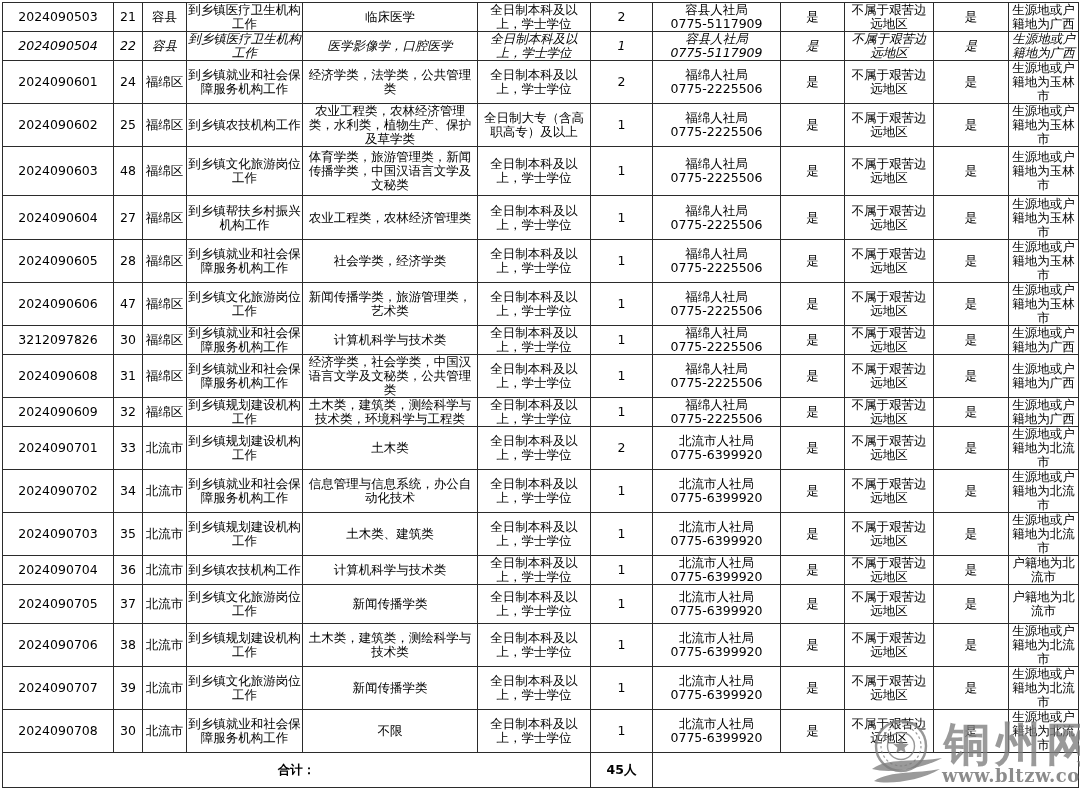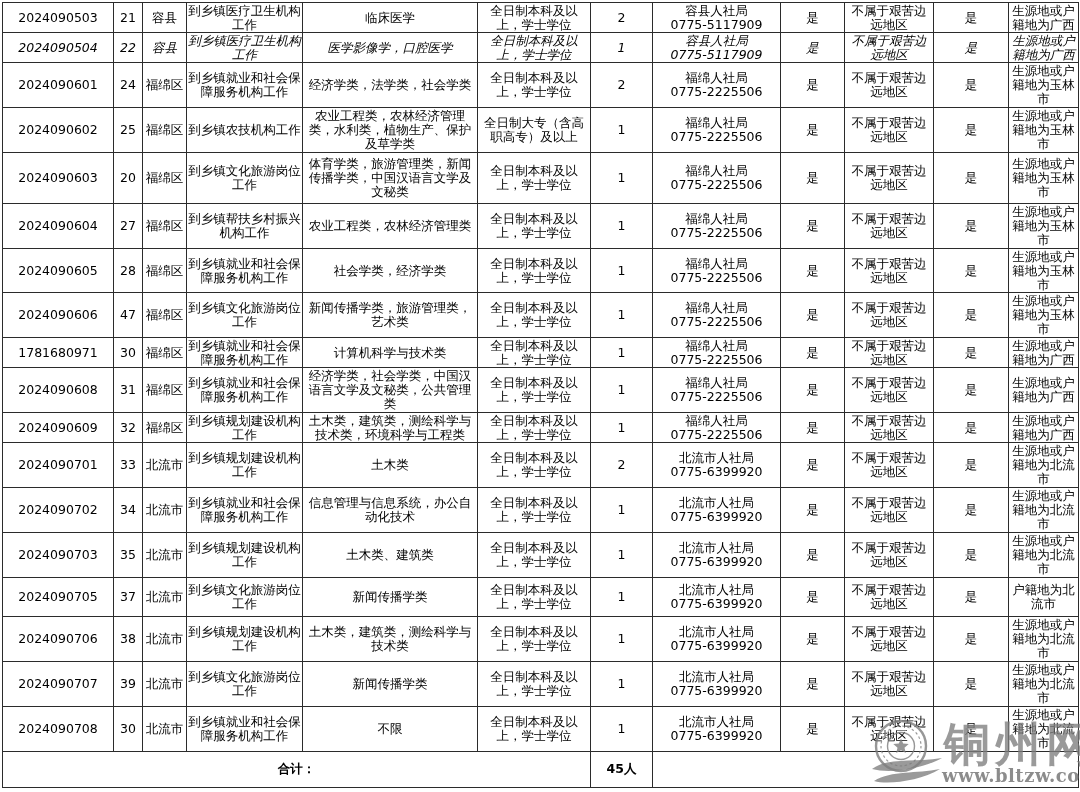--- a/index.html
+++ b/index.html
@@ -103,21 +103,21 @@
           <td>是</td>
           <td>不属于艰苦边远地区</td>
           <td>是</td>
           <td>生源地或户籍地为广西</td>
         </tr>
         <tr style="height: 43px;">
           <td class="num-cell">2024090601</td>
           <td class="num-cell">24</td>
           <td>福绵区</td>
           <td>到乡镇就业和社会保障服务机构工作</td>
-          <td>经济学类，法学类，社会学类</td>
+          <td>经济学类，法学类，公共管理类</td>
           <td>全日制本科及以上，学士学位</td>
           <td class="num-cell">2</td>
           <td>
             <div>福绵人社局</div>
             <div>0775-2225506</div>
           </td>
           <td>是</td>
           <td>不属于艰苦边远地区</td>
           <td>是</td>
           <td>生源地或户籍地为玉林市</td>
@@ -134,21 +134,21 @@
             <div>福绵人社局</div>
             <div>0775-2225506</div>
           </td>
           <td>是</td>
           <td>不属于艰苦边远地区</td>
           <td>是</td>
           <td>生源地或户籍地为玉林市</td>
         </tr>
         <tr style="height: 49px;">
           <td class="num-cell">2024090603</td>
-          <td class="num-cell">20</td>
+          <td class="num-cell">48</td>
           <td>福绵区</td>
           <td>到乡镇文化旅游岗位工作</td>
           <td>体育学类，旅游管理类，新闻传播学类，中国汉语言文学及文秘类</td>
           <td>全日制本科及以上，学士学位</td>
           <td class="num-cell">1</td>
           <td>
             <div>福绵人社局</div>
             <div>0775-2225506</div>
           </td>
           <td>是</td>
@@ -201,21 +201,21 @@
           <td>
             <div>福绵人社局</div>
             <div>0775-2225506</div>
           </td>
           <td>是</td>
           <td>不属于艰苦边远地区</td>
           <td>是</td>
           <td>生源地或户籍地为玉林市</td>
         </tr>
         <tr style="height: 29px;">
-          <td class="num-cell">1781680971</td>
+          <td class="num-cell">3212097826</td>
           <td class="num-cell">30</td>
           <td>福绵区</td>
           <td>到乡镇就业和社会保障服务机构工作</td>
           <td>计算机科学与技术类</td>
           <td>全日制本科及以上，学士学位</td>
           <td class="num-cell">1</td>
           <td>
             <div>福绵人社局</div>
             <div>0775-2225506</div>
           </td>
@@ -301,20 +301,37 @@
           <td>全日制本科及以上，学士学位</td>
           <td class="num-cell">1</td>
           <td>
             <div>北流市人社局</div>
             <div>0775-6399920</div>
           </td>
           <td>是</td>
           <td>不属于艰苦边远地区</td>
           <td>是</td>
           <td>生源地或户籍地为北流市</td>
+        </tr>
+        <tr style="height: 29px;">
+          <td class="num-cell">2024090704</td>
+          <td class="num-cell">36</td>
+          <td>北流市</td>
+          <td>到乡镇农技机构工作</td>
+          <td>计算机科学与技术类</td>
+          <td>全日制本科及以上，学士学位</td>
+          <td class="num-cell">1</td>
+          <td>
+            <div>北流市人社局</div>
+            <div>0775-6399920</div>
+          </td>
+          <td>是</td>
+          <td>不属于艰苦边远地区</td>
+          <td>是</td>
+          <td>户籍地为北流市</td>
         </tr>
         <tr style="height: 38px;">
           <td class="num-cell">2024090705</td>
           <td class="num-cell">37</td>
           <td>北流市</td>
           <td>到乡镇文化旅游岗位工作</td>
           <td>新闻传播学类</td>
           <td>全日制本科及以上，学士学位</td>
           <td class="num-cell">1</td>
           <td>

